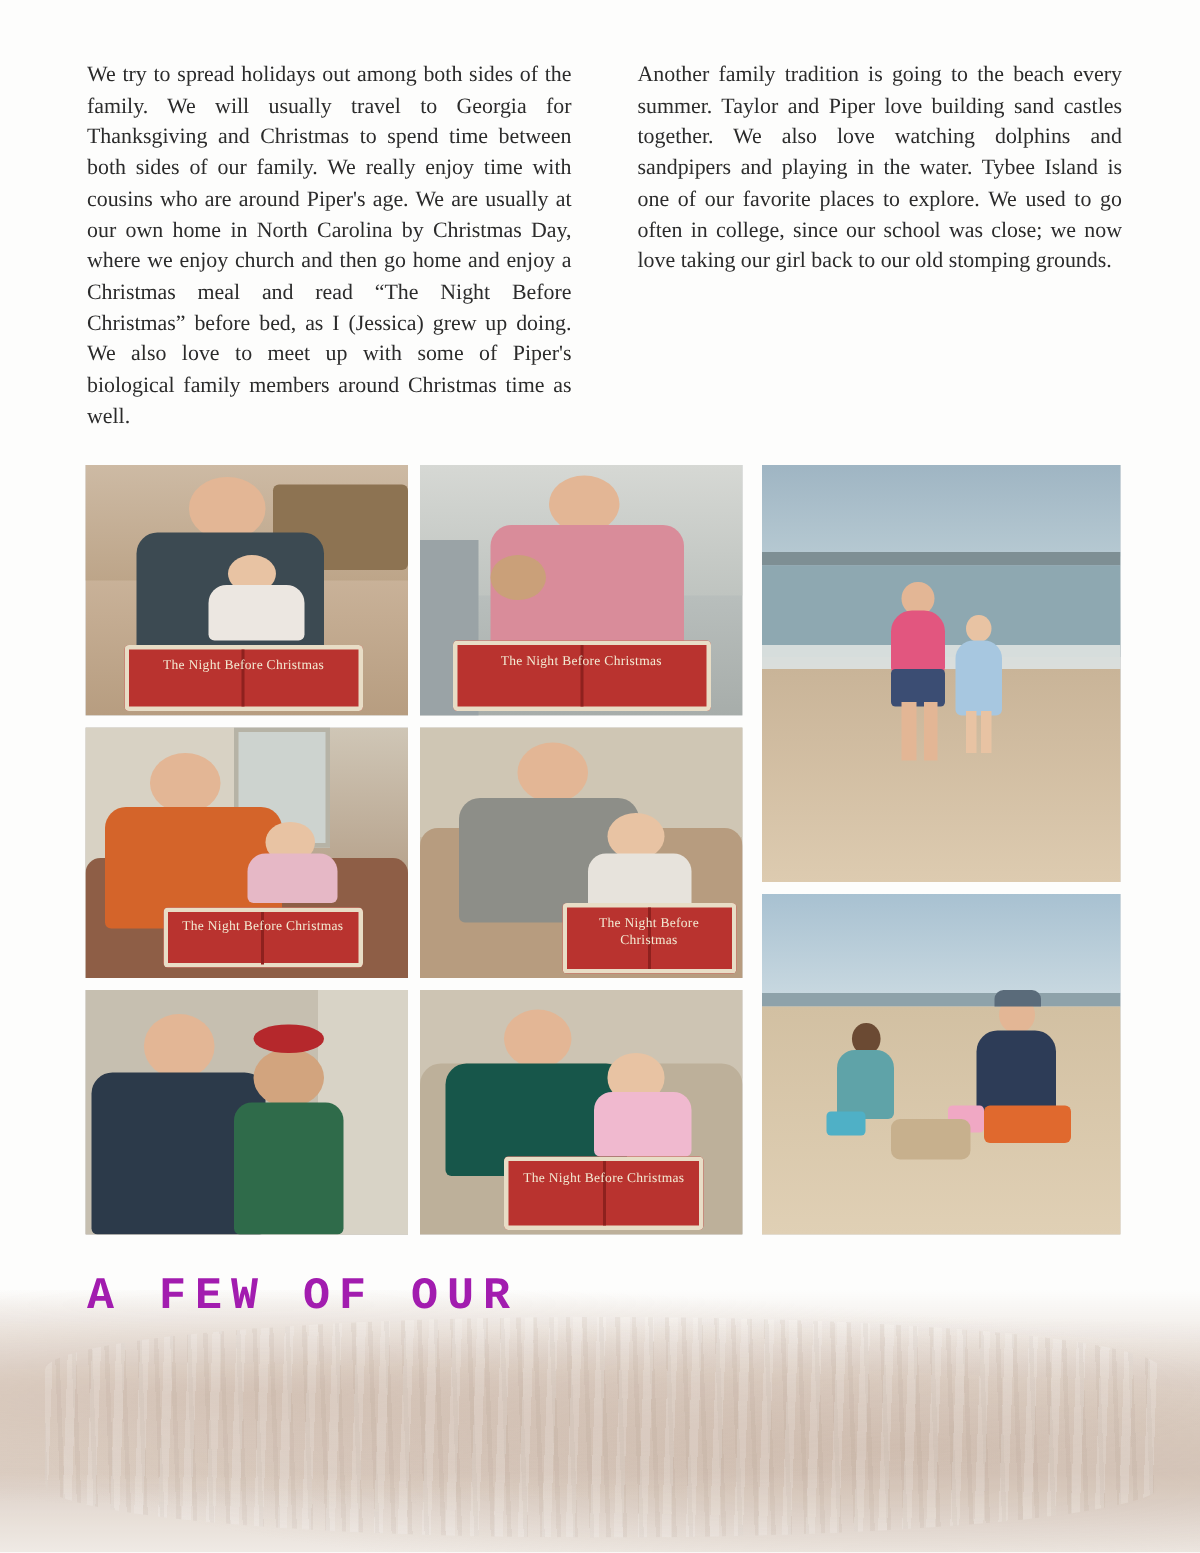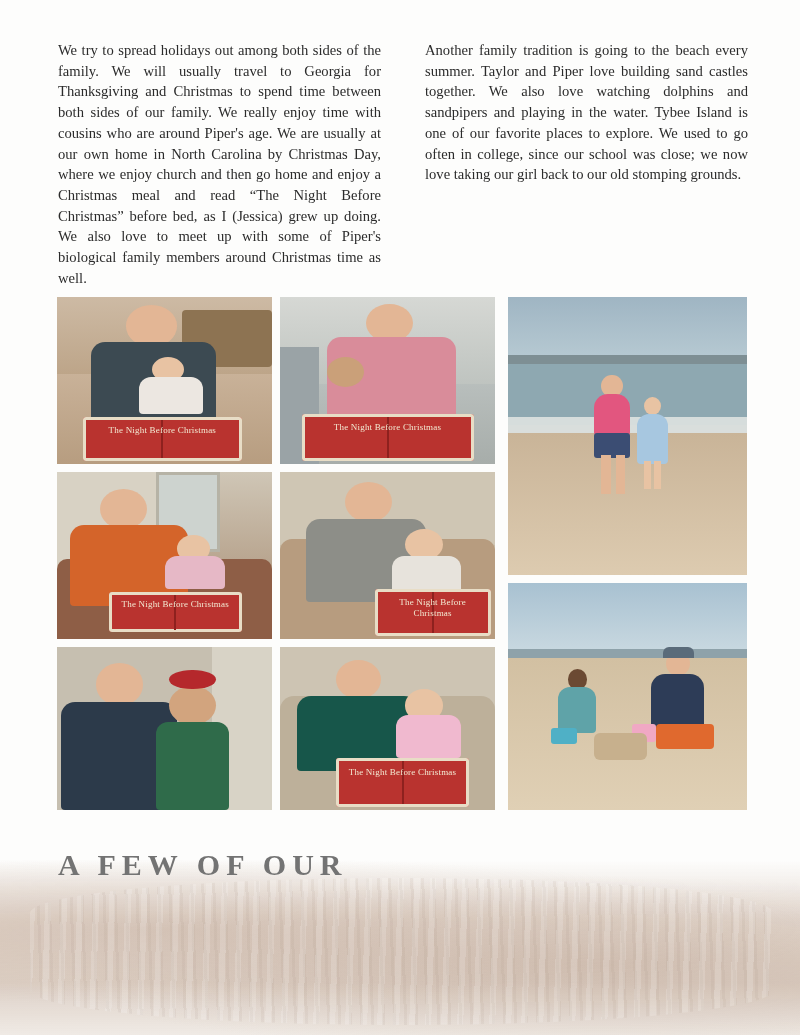--- a/index.html
+++ b/index.html
@@ -40,21 +40,21 @@
     line-height: 1.42;
     color: #2b2b2b;
     text-align: justify;
     hyphens: none;
   }
 
   
   .gallery {
     position: absolute;
     left: 57px;
-    top: 297px;
+    top: 310px;
     width: 690px;
     height: 591px;
   }
   .photo {
     position: absolute;
     overflow: hidden;
     background: #cfcfcf;
   }
   .photo .inner {
     position: absolute;
@@ -134,25 +134,25 @@
     left: 30px; top: 18px; right: 26px; bottom: 10px;
     background:
       repeating-linear-gradient(92deg, rgba(255,255,255,0.16) 0 6px, rgba(255,255,255,0) 6px 16px),
       repeating-linear-gradient(88deg, rgba(160,138,122,0.10) 0 3px, rgba(160,138,122,0) 3px 11px);
     border-radius: 50% / 24%;
   }
   .kicker {
     position: absolute;
     left: 58px;
     top: 28px;
-    font-family: Liberation Serif, serif;
+    font-family: Liberation Mono, monospace;
     font-size: 30px;
     font-weight: 600;
     letter-spacing: 6px;
-    color: #737373;
+    color: #a21caf;
     white-space: nowrap;
   }
   .headline {
     position: absolute;
     left: 58px;
     top: 62px;
     font-family: "Liberation Sans", sans-serif;
     font-size: 74px;
     font-weight: 400;
     letter-spacing: 12px;

